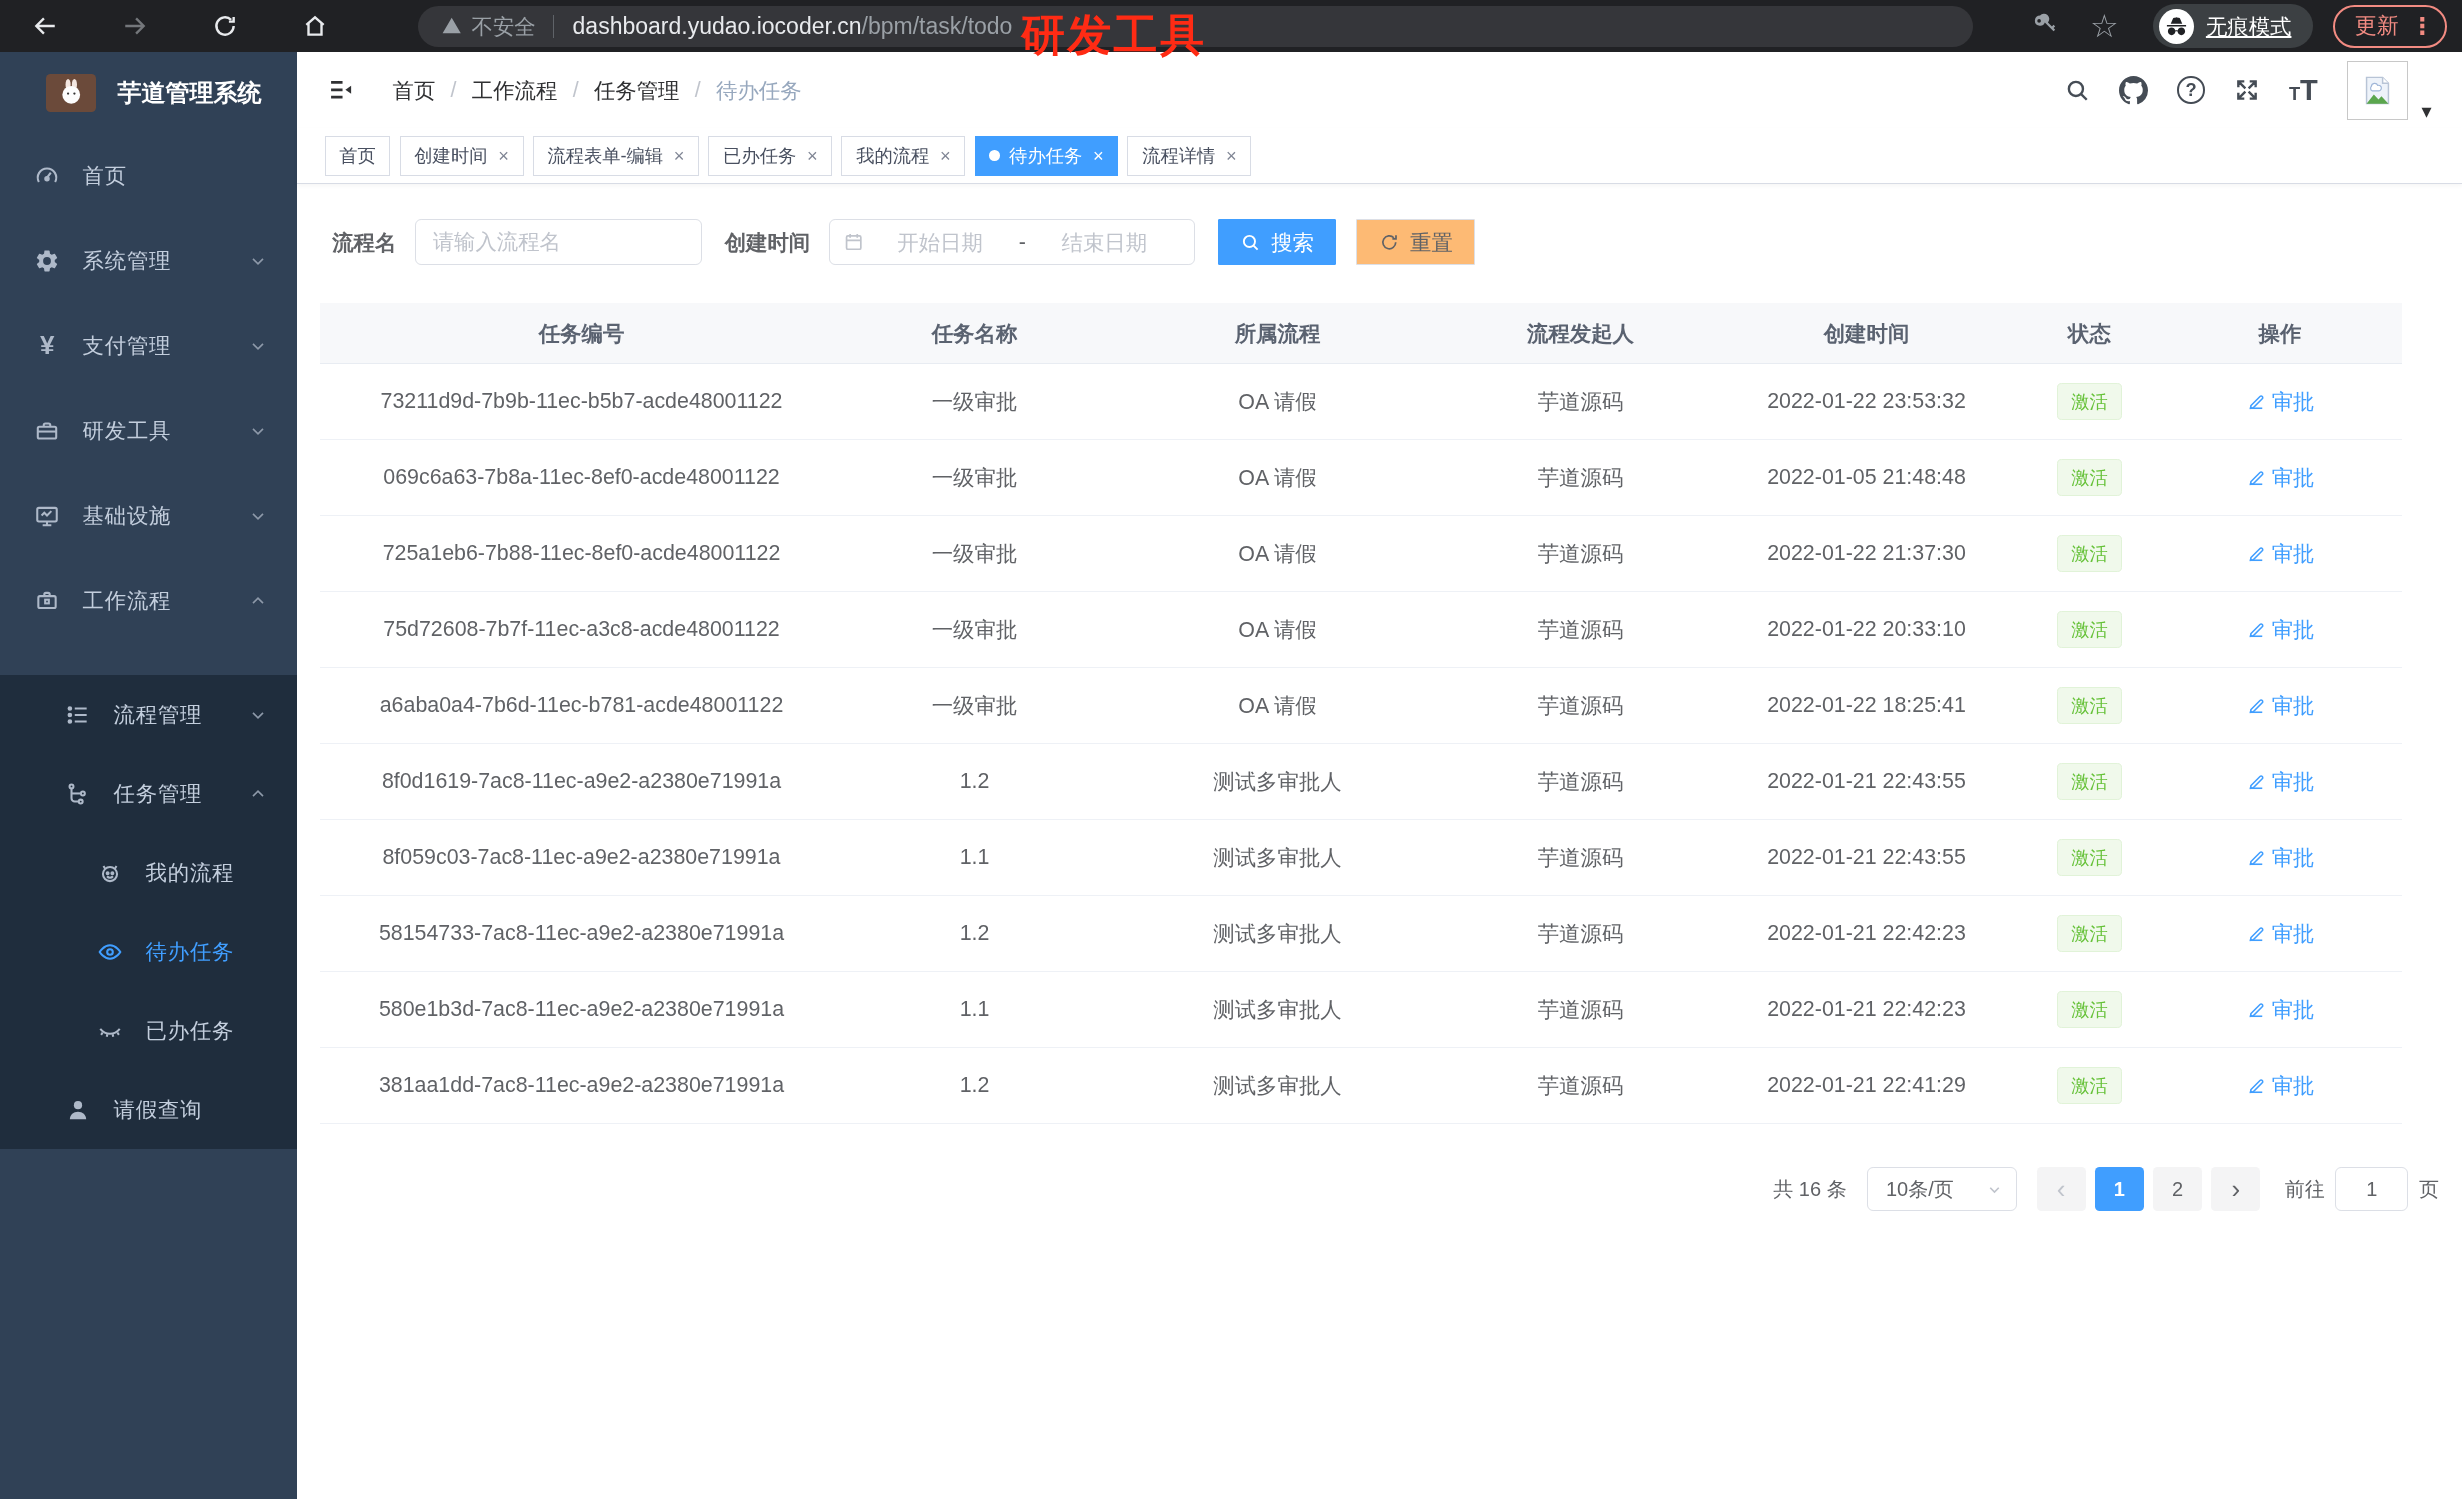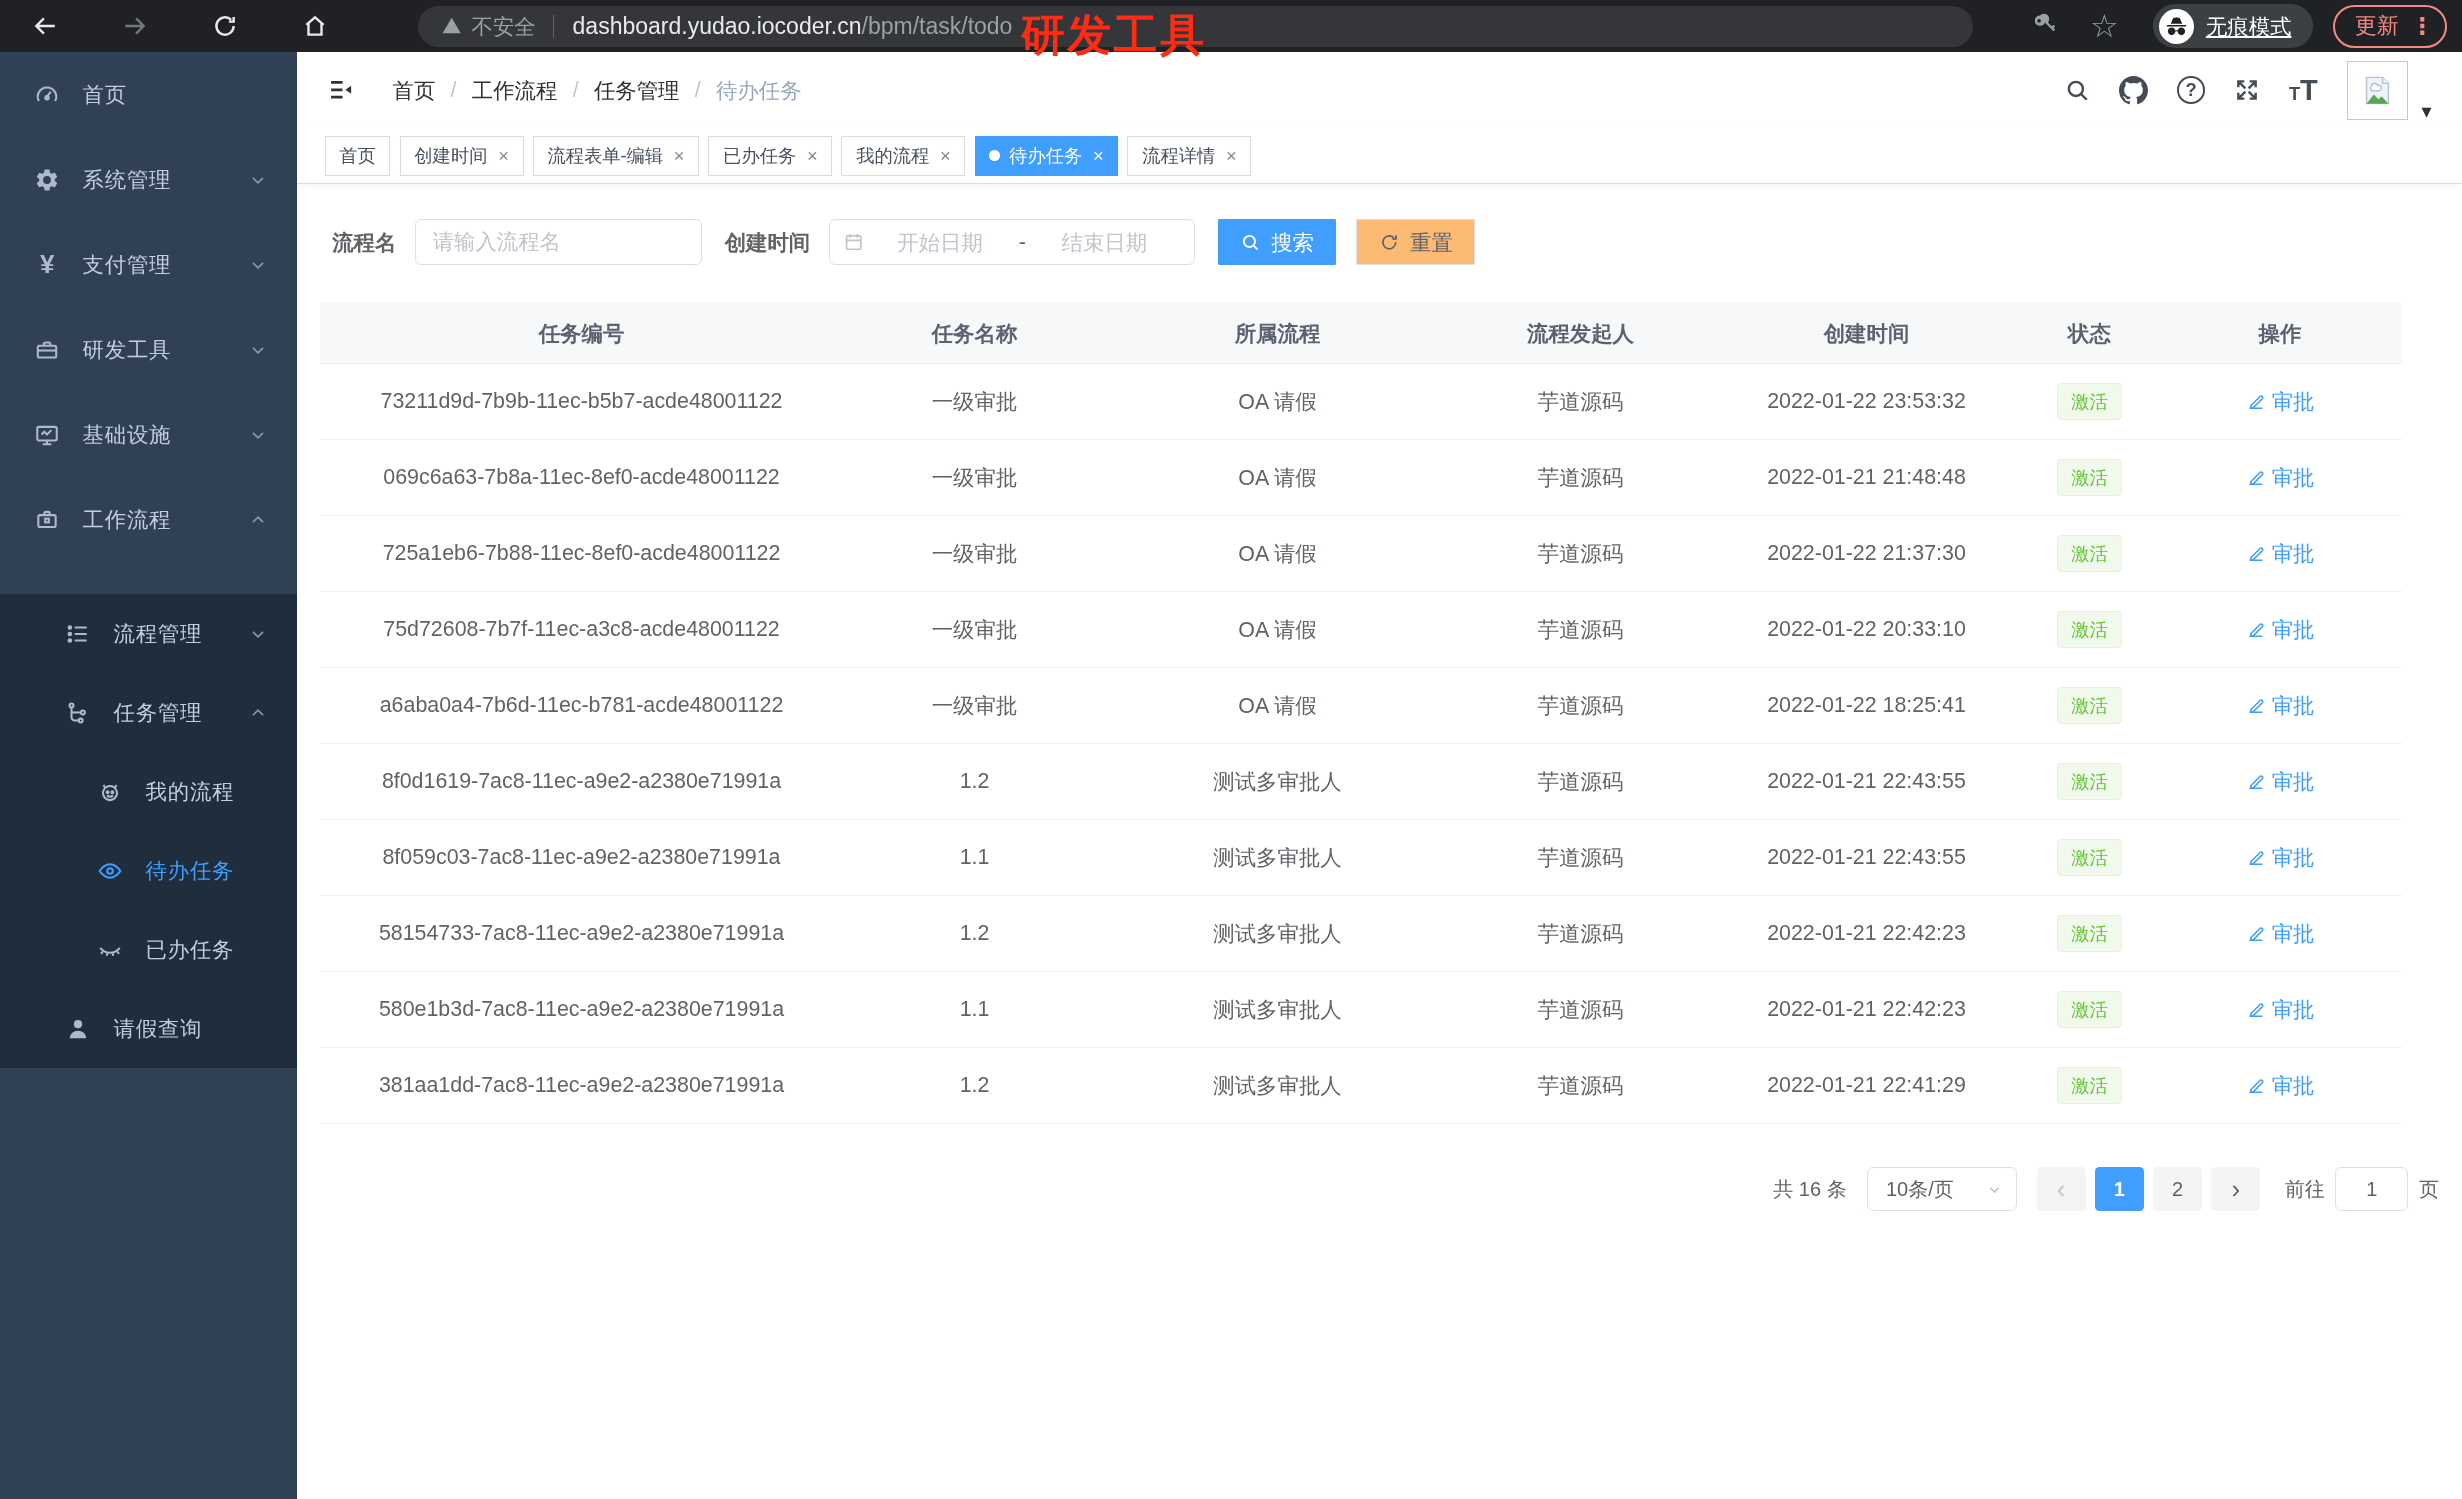--- a/index.html
+++ b/index.html
@@ -184,20 +184,32 @@
         <span class="update-dots">⋮</span>
       </div>
     </div>
   </div>
 
   <div class="annotation">研发工具</div>
 
   <div class="app">
 
     <div class="sidebar">
+      <div class="logo-row">
+        <span class="logo-img">
+          <svg viewBox="0 0 24 24">
+              <ellipse cx="9.5" cy="6" rx="2" ry="4.5" fill="#f3e6e0"></ellipse>
+              <ellipse cx="14.5" cy="6" rx="2" ry="4.5" fill="#f3e6e0"></ellipse>
+              <circle cx="12" cy="14" r="7" fill="#fdfdfd"></circle>
+              <circle cx="9.5" cy="13" r="0.9" fill="#333"></circle>
+              <circle cx="14.5" cy="13" r="0.9" fill="#333"></circle>
+            </svg>
+        </span>
+        <span class="app-title">芋道管理系统</span>
+      </div>
 
       <div class="menu-item">
         <span class="mi-icon">
           <svg viewBox="0 0 24 24" fill="none" stroke="currentColor" stroke-width="1.9">
               <path d="M4.5 17.5a8.5 8.5 0 1 1 15 0"></path>
               <path d="M12 13.5 15.5 9"></path>
               <circle cx="12" cy="14.5" r="1.6" fill="currentColor"></circle>
             </svg>
         </span>
         <span class="mi-label">首页</span>
@@ -506,21 +518,21 @@
                     </svg>
         <span class="link-label">审批</span>
       </span>
     </div>
   </div>
               <div class="t-row">
     <div class="t-cell w1 c-id">069c6a63-7b8a-11ec-8ef0-acde48001122</div>
     <div class="t-cell w2 c-name">一级审批</div>
     <div class="t-cell w3 c-process">OA 请假</div>
     <div class="t-cell w4 c-initiator">芋道源码</div>
-    <div class="t-cell w5 c-created">2022-01-21 21:48:48</div>
+    <div class="t-cell w5 c-created">2022-01-05 21:48:48</div>
     <div class="t-cell w6">
       <span class="status-tag">激活</span>
     </div>
     <div class="t-cell w7">
       <span class="approve-link">
         <svg viewBox="0 0 24 24" fill="none" stroke="currentColor" stroke-width="1.9">
                       <path d="M4.5 19.5h15"></path>
                       <path d="M6 16.2 16.8 5.4a1.9 1.9 0 0 1 2.7 2.7L8.7 18.9 5.5 19.5z"></path>
                     </svg>
         <span class="link-label">审批</span>

